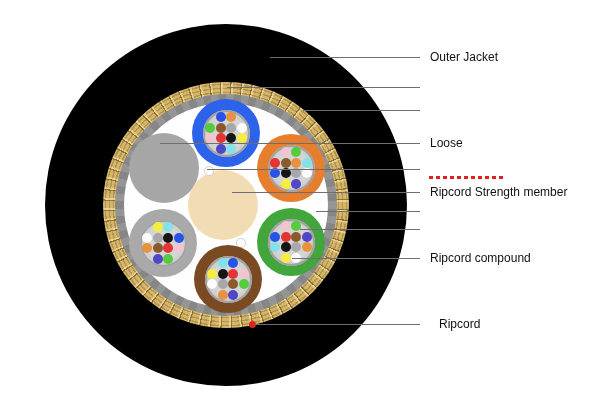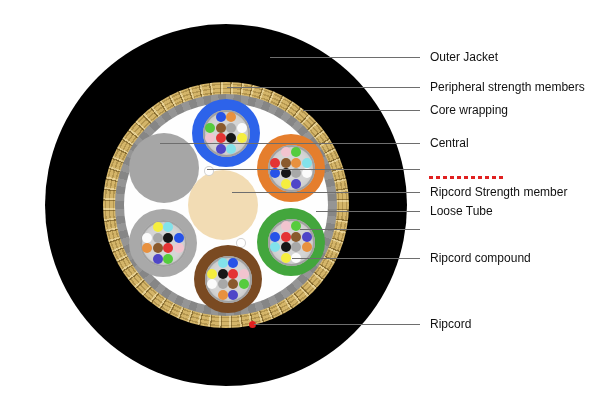--- a/index.html
+++ b/index.html
@@ -118,30 +118,27 @@
       <div class="fiber" style="left: 163.25px; top: 243.25px; background: rgb(228, 52, 52);"></div>
       <div class="fiber" style="left: 173.75px; top: 243.25px; background: rgb(242, 196, 207);"></div>
       <div class="fiber" style="left: 152.75px; top: 253.75px; background: rgb(79, 70, 200);"></div>
       <div class="fiber" style="left: 163.25px; top: 253.75px; background: rgb(85, 204, 62);"></div>
       <div class="circle " style="left: 248.5px; top: 320.5px; width: 7px; height: 7px; background: rgb(224, 32, 32);"></div>
     </div>
   <div id="callouts" class="abs" style="left:0;top:0;width:600px;height:409px;">
       <div class="leader-line" style="left: 270px; top: 57px; width: 150px; background: rgb(110, 110, 110);"></div>
       <div class="callout-label" style="left: 430px; top: 49px; color: rgb(17, 17, 17);">Outer Jacket</div>
       <div class="leader-line" style="left: 227px; top: 87px; width: 193px; background: rgb(110, 110, 110);"></div>
-      <div class="callout-label" style="left: 430px; top: 79px; color: rgb(17, 17, 17);">Peripheral strength members</div>
       <div class="leader-line" style="left: 303px; top: 110px; width: 117px; background: rgb(110, 110, 110);"></div>
-      <div class="callout-label" style="left: 430px; top: 102px; color: rgb(17, 17, 17);">Core wrapping</div>
       <div class="leader-line" style="left: 160px; top: 143px; width: 260px; background: rgb(110, 110, 110);"></div>
-      <div class="callout-label" style="left: 430px; top: 135px; color: rgb(17, 17, 17);">Central</div>
+      <div class="callout-label" style="left: 430px; top: 135px; color: rgb(17, 17, 17);">Loose</div>
       <div class="leader-line" style="left: 207px; top: 169px; width: 213px; background: rgb(110, 110, 110);"></div>
       <div class="squiggle" style="left: 429px; top: 176px; width: 74px;"></div>
       <div class="leader-line" style="left: 232px; top: 192px; width: 188px; background: rgb(110, 110, 110);"></div>
       <div class="callout-label" style="left: 430px; top: 184px; color: rgb(17, 17, 17);">Ripcord Strength member</div>
       <div class="leader-line" style="left: 316px; top: 211px; width: 104px; background: rgb(110, 110, 110);"></div>
-      <div class="callout-label" style="left: 430px; top: 203px; color: rgb(17, 17, 17);">Loose Tube</div>
       <div class="leader-line" style="left: 300px; top: 229px; width: 120px; background: rgb(110, 110, 110);"></div>
       <div class="leader-line" style="left: 292px; top: 258px; width: 128px; background: rgb(110, 110, 110);"></div>
       <div class="callout-label" style="left: 430px; top: 250px; color: rgb(17, 17, 17);">Ripcord compound</div>
       <div class="leader-line" style="left: 254px; top: 324px; width: 166px; background: rgb(110, 110, 110);"></div>
-      <div class="callout-label" style="left: 430px; top: 316px; color: rgb(17, 17, 17); text-align: right;">Ripcord</div>
+      <div class="callout-label" style="left: 439px; top: 316px; color: rgb(17, 17, 17); text-align: right;">Ripcord</div>
     </div>
 </div>
 
 </body></html>

